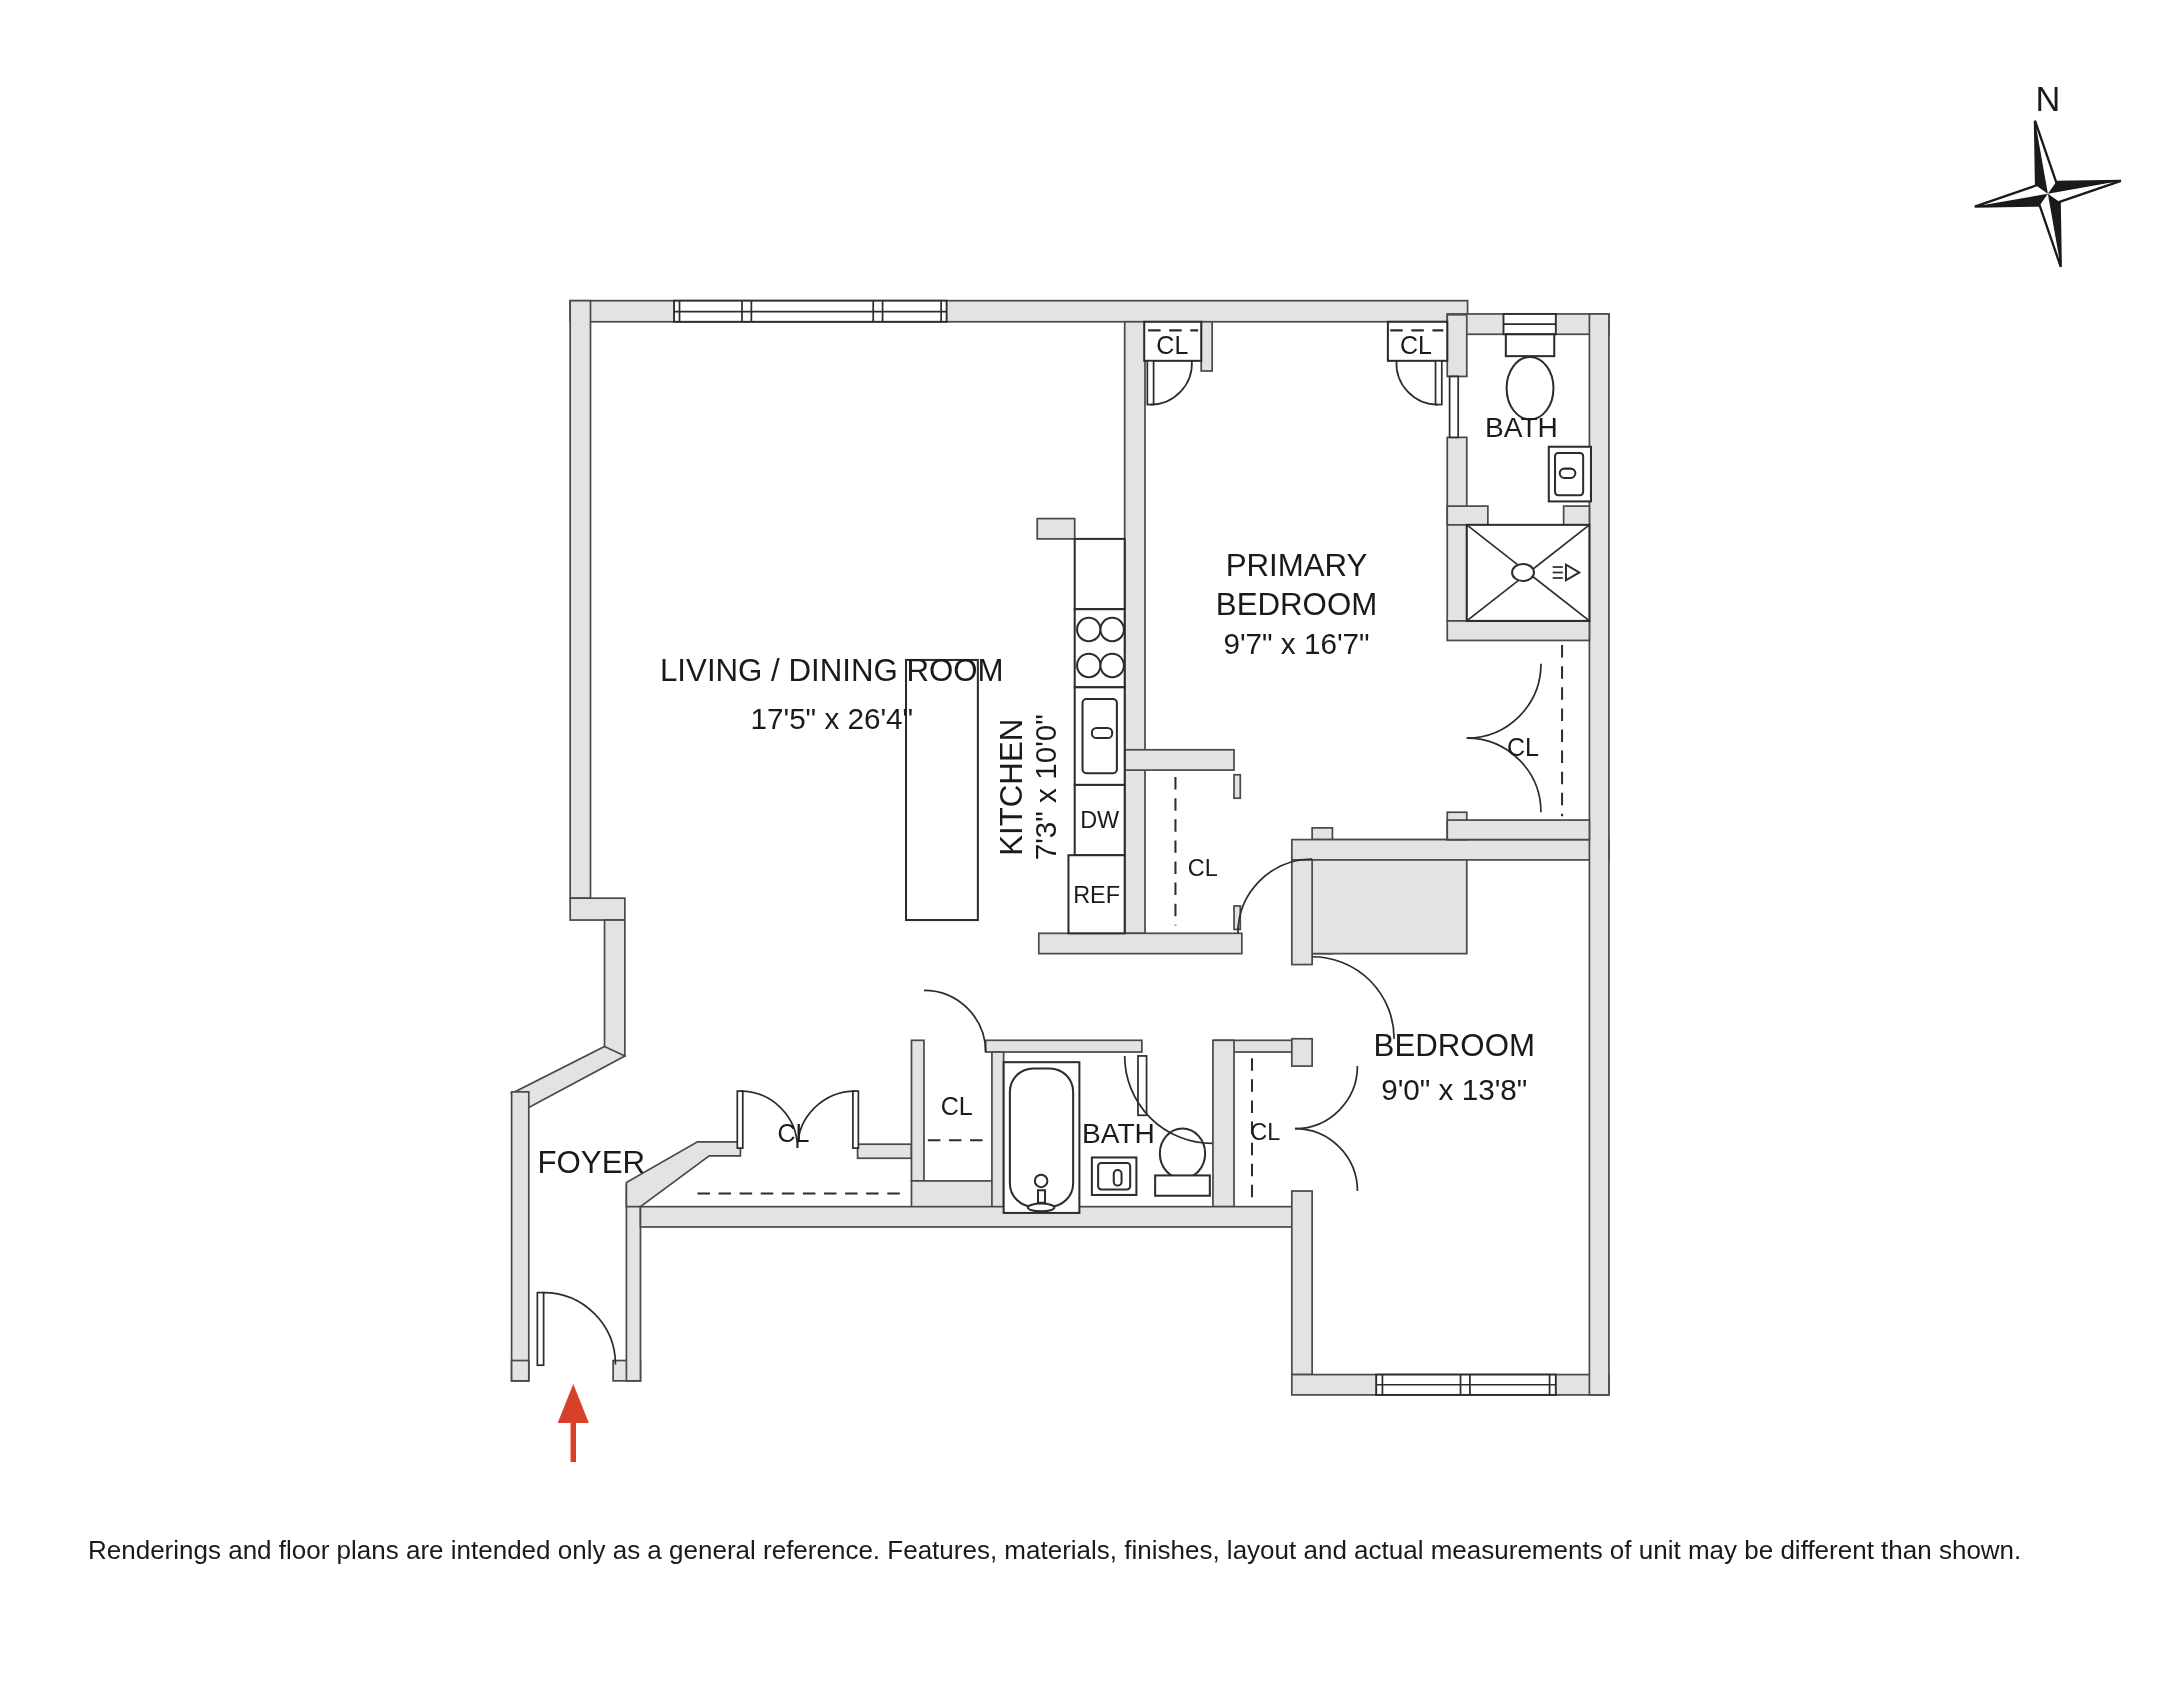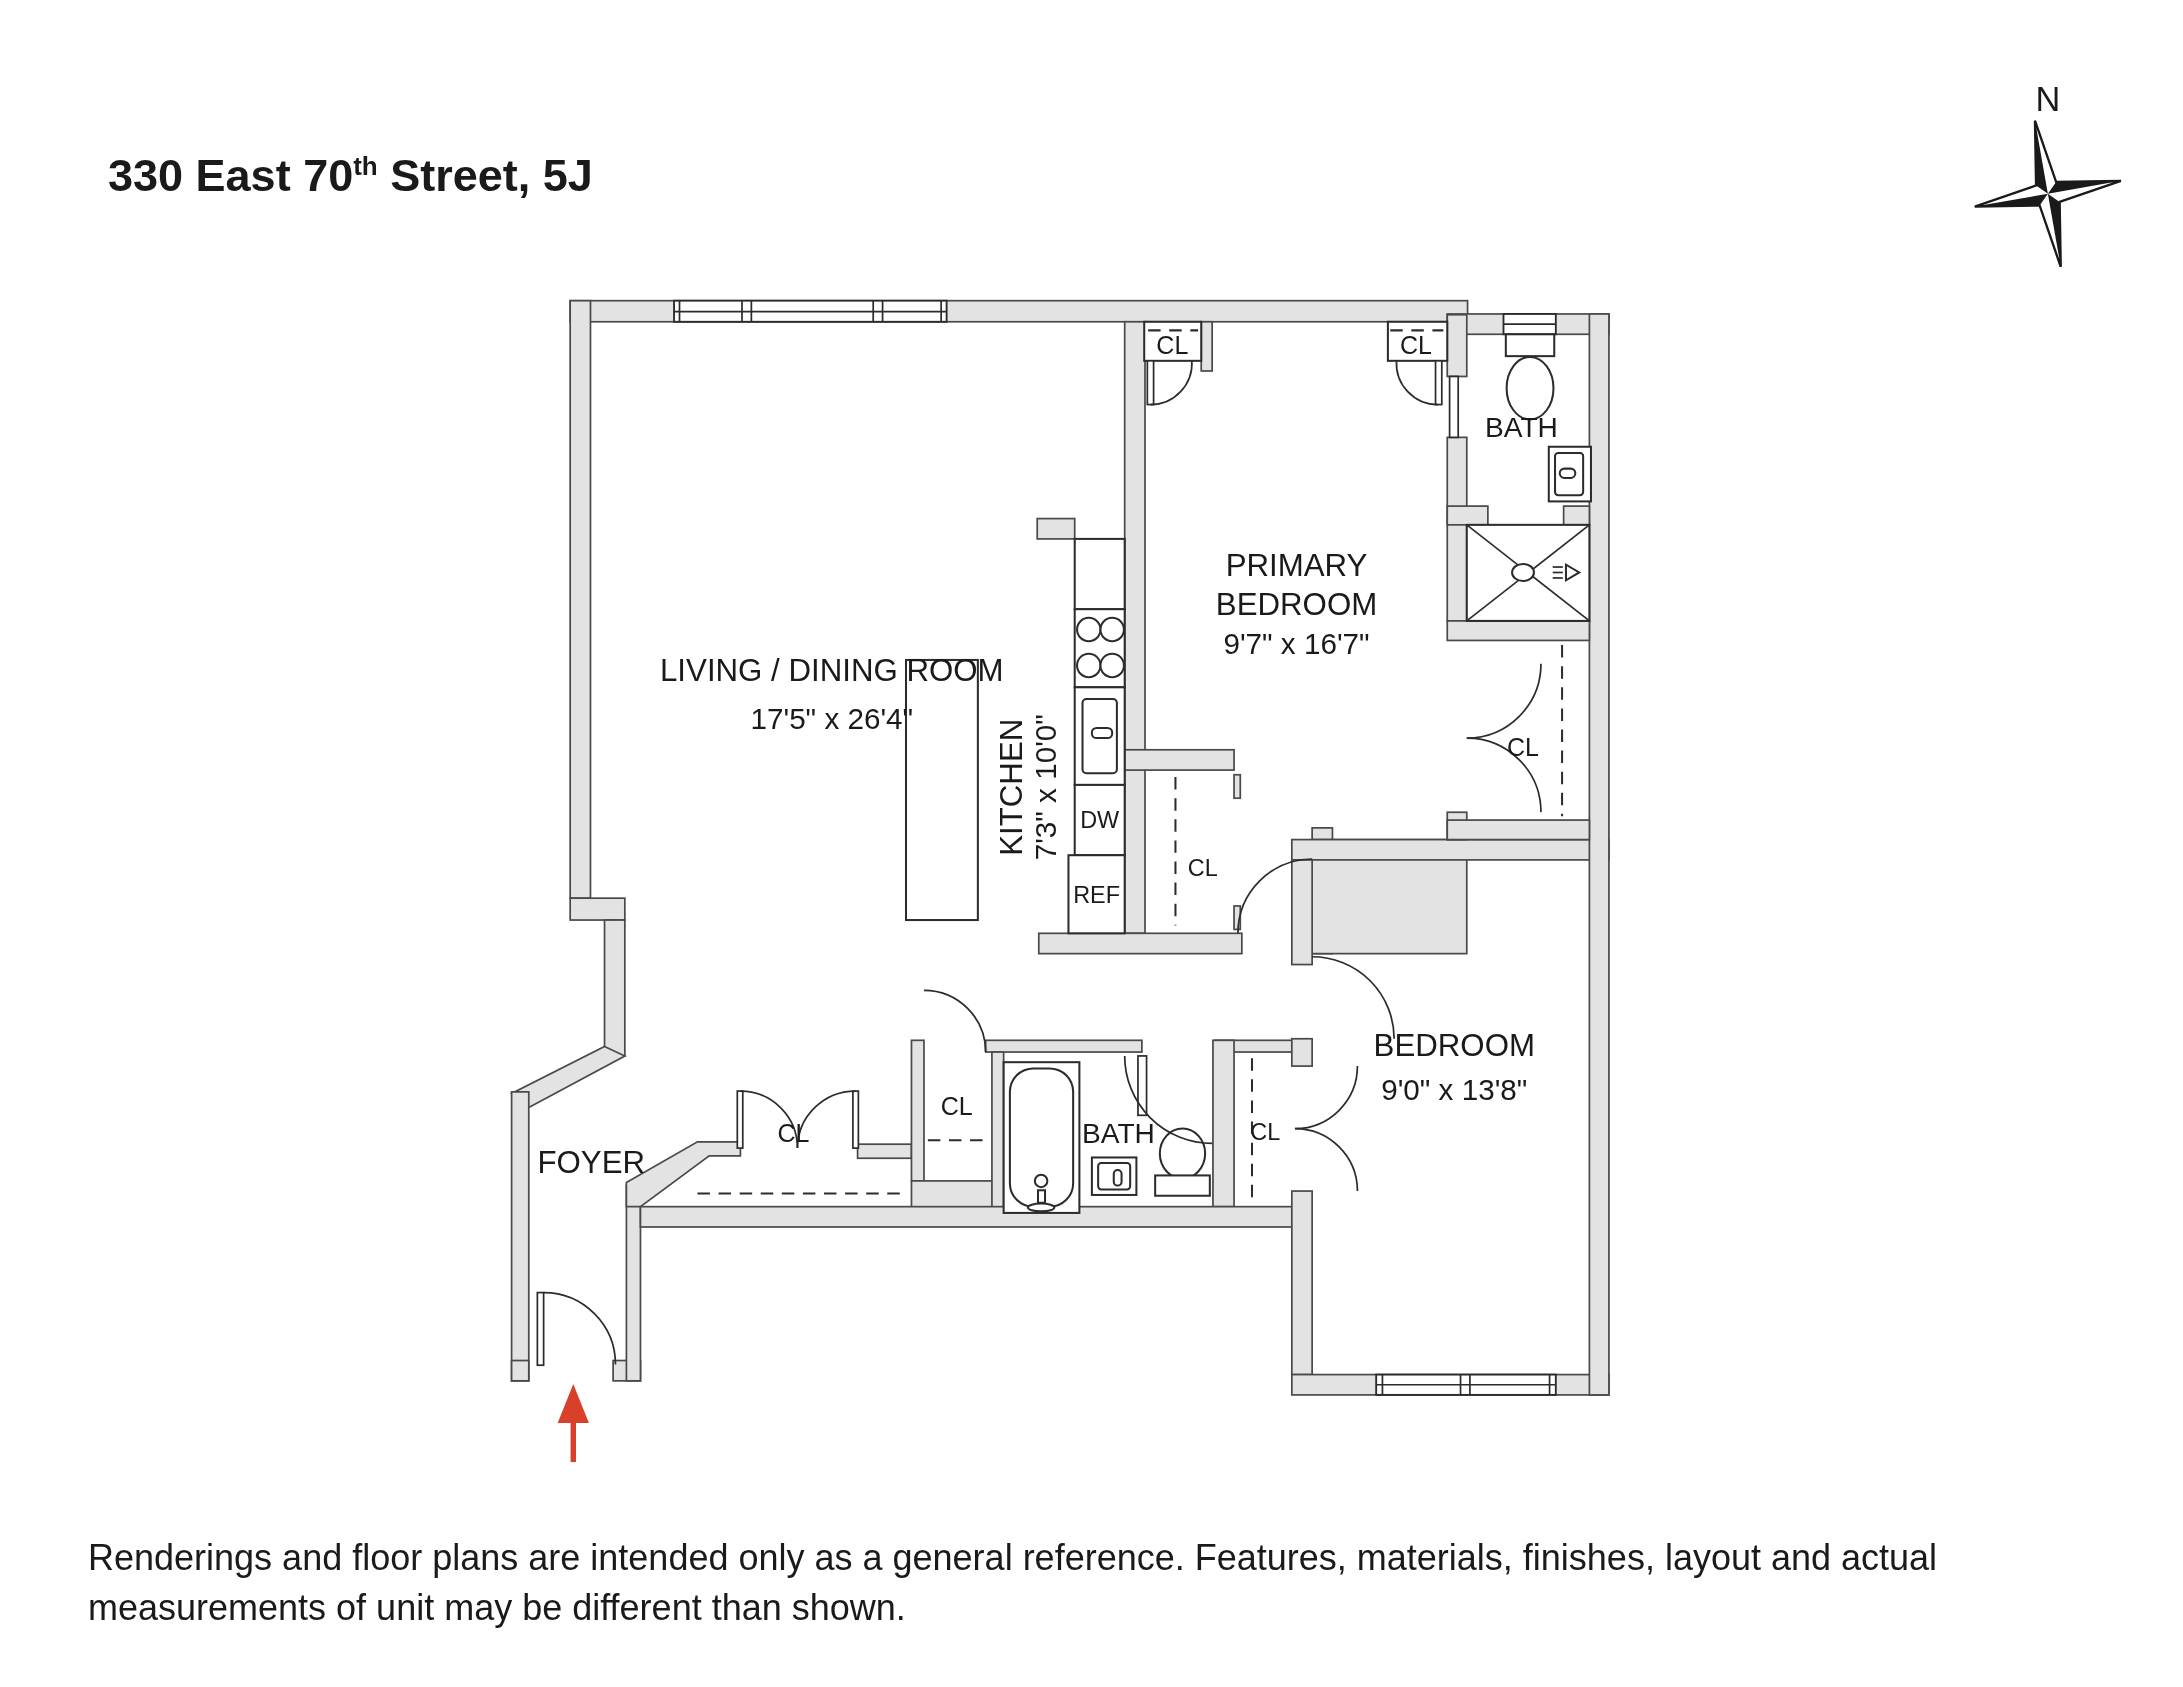--- a/index.html
+++ b/index.html
@@ -1,20 +1,20 @@
 <!DOCTYPE html>
 <html style="font-size:12.5px"><head>
 <meta charset="utf-8">
 <style>
   html,body{margin:0;padding:0;background:#ffffff;}
   #page{position:relative;width:2183px;height:1687px;background:#ffffff;overflow:hidden;
         font-family:"Liberation Sans", sans-serif;color:#1a1a1a;}
   #title{position:absolute;left:108px;top:150px;font-size:45px;font-weight:bold;letter-spacing:0px;}
   #title sup{font-size:26px;font-weight:bold;}
-  #disclaimer{position:absolute;left:88px;top:1533px;width:2039px;font-size:36px;line-height:1.38;}
+  #disclaimer{position:absolute;left:88px;top:1533px;width:2039px;font-size:26px;line-height:1.38;}
   svg text{font-family:"Liberation Sans", sans-serif;fill:#1a1a1a;}
   .wall{fill:#e3e3e3;stroke:#4a4a4a;stroke-width:2.2;}
   .win{fill:#ffffff;stroke:#2c2c2c;stroke-width:2.4;}
   .winline{stroke:#2c2c2c;stroke-width:2.2;}
   .fix{fill:#ffffff;stroke:#2c2c2c;stroke-width:2.6;}
   .arc{fill:none;stroke:#2c2c2c;stroke-width:2.2;}
   .dash{fill:none;stroke:#2c2c2c;stroke-width:2.6;stroke-dasharray:16 11;}
   .leaf{fill:#ffffff;stroke:#2c2c2c;stroke-width:2.2;}
   .roomname{font-size:40px;}
   .roomdims{font-size:38px;}
@@ -22,21 +22,20 @@
   .cl-small{font-size:30px;}
   .appl{font-size:30px;}
   .bath{font-size:36px;}
   .north{font-size:44px;}
 </style>
 </head>
 <body>
 
 <div id="page">
 
-  <div id="title"><span>330 East 70</span><sup>th</sup><span> Street, 5J</span></div>
 
   <svg width="2183" height="1687" viewBox="0 0 2795 2160" style="position:absolute;left:0;top:0;">
 
     <g>
 
       <rect class="wall" x="730" y="385" width="1149" height="27"></rect>
 
       <rect class="wall" x="1853" y="402" width="207" height="26"></rect>
 
       <rect class="wall" x="730" y="385" width="26" height="765"></rect>

